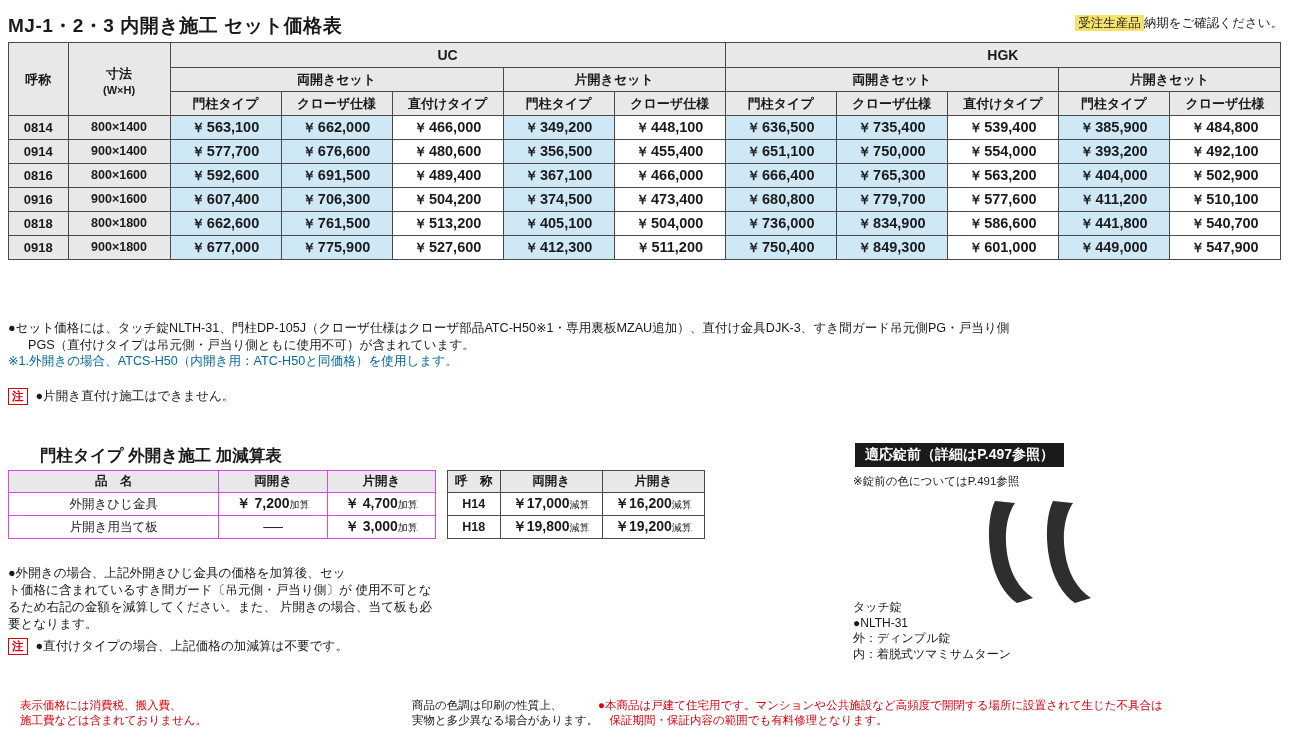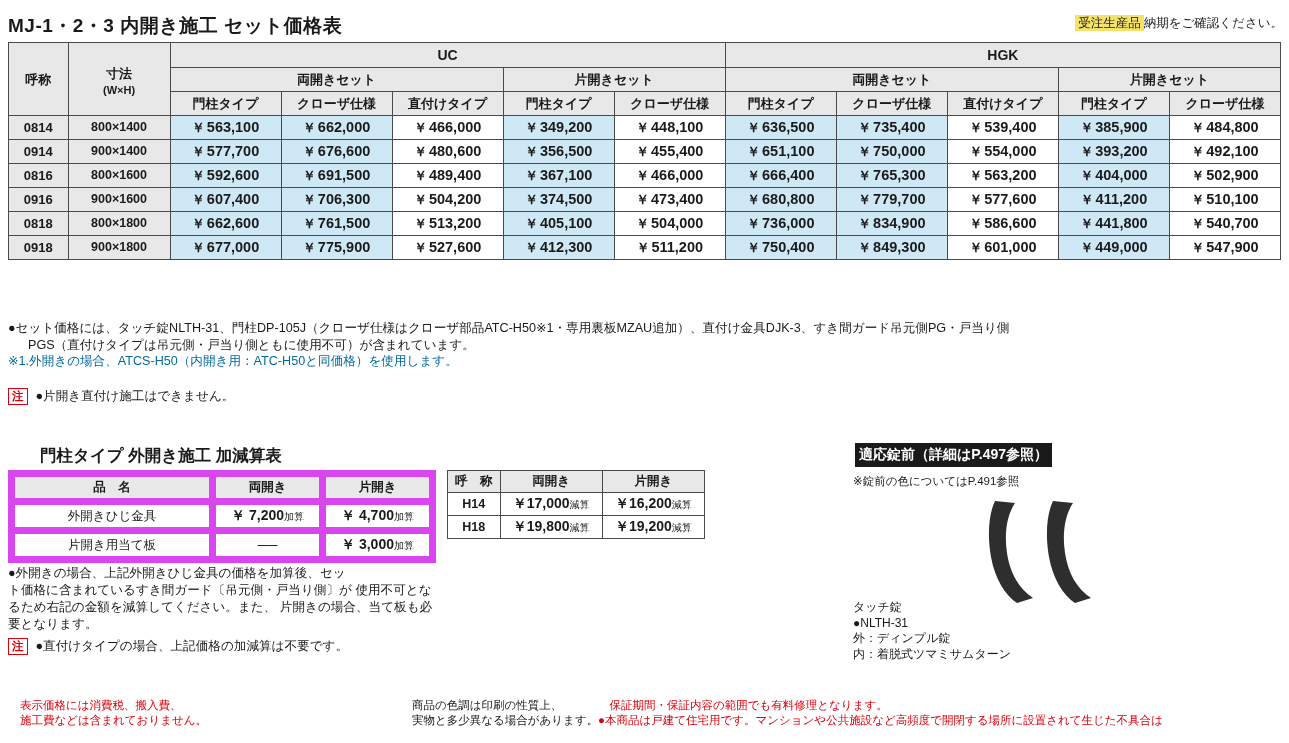--- a/index.html
+++ b/index.html
@@ -90,21 +90,21 @@
     font-size:16.5px;font-weight:bold;margin-left:32px;
   }
 
   
   table.addsub{
     position:absolute;left:8px;top:470px;
     border-collapse:collapse;font-size:12.5px;
     width:428px;
   }
   table.addsub th,table.addsub td{
-    border:7px solid #d946ef;height:21px;line-height:21px;
+    border:1px solid #d946ef;height:21px;line-height:21px;
     text-align:center;padding:0;white-space:nowrap;
   }
   table.addsub th{background:#e8e8e8;font-weight:bold;}
   table.addsub td.name{width:212px;}
   table.addsub td.val{width:108px;font-weight:bold;font-size:14px;}
   .suffix{font-size:10px;font-weight:normal;}
 
   
   table.htab{
     position:absolute;left:447px;top:470px;
@@ -125,21 +125,21 @@
     font-size:12.6px;line-height:17px;
   }
   .para2 .ind{display:block;padding-left:13px;text-indent:-13px;}
   .chu-line2{position:absolute;left:8px;top:638px;font-size:12.6px;text-align:center;}
 
   
   .lock-badge{
     position:absolute;left:855px;top:443px;
     background:#1a1a1a;color:#ffffff;
     font-size:14px;font-weight:bold;
-    padding:3px 4px;white-space:nowrap;
+    padding:3px 10px;white-space:nowrap;
   }
   .lock-note{
     position:absolute;left:853px;top:474px;
     font-size:11.5px;
   }
   .lock-caption{
     position:absolute;left:853px;top:600px;
     font-size:12px;line-height:15.5px;
   }
   .lock-img{
@@ -373,17 +373,17 @@
 
   <div class="foot-red">
     <div>表示価格には消費税、搬入費、</div>
     <div>施工費などは含まれておりません。</div>
   </div>
   <div class="foot-mid">
     <div>商品の色調は印刷の性質上、</div>
     <div>実物と多少異なる場合があります。</div>
   </div>
   <div class="foot-right">
+    <div>●本商品は戸建て住宅用です。マンションや公共施設など高頻度で開閉する場所に設置されて生じた不具合は</div>
     <div>　保証期間・保証内容の範囲でも有料修理となります。</div>
-    <div>●本商品は戸建て住宅用です。マンションや公共施設など高頻度で開閉する場所に設置されて生じた不具合は</div>
   </div>
 
 </div>
 
 </body></html>

